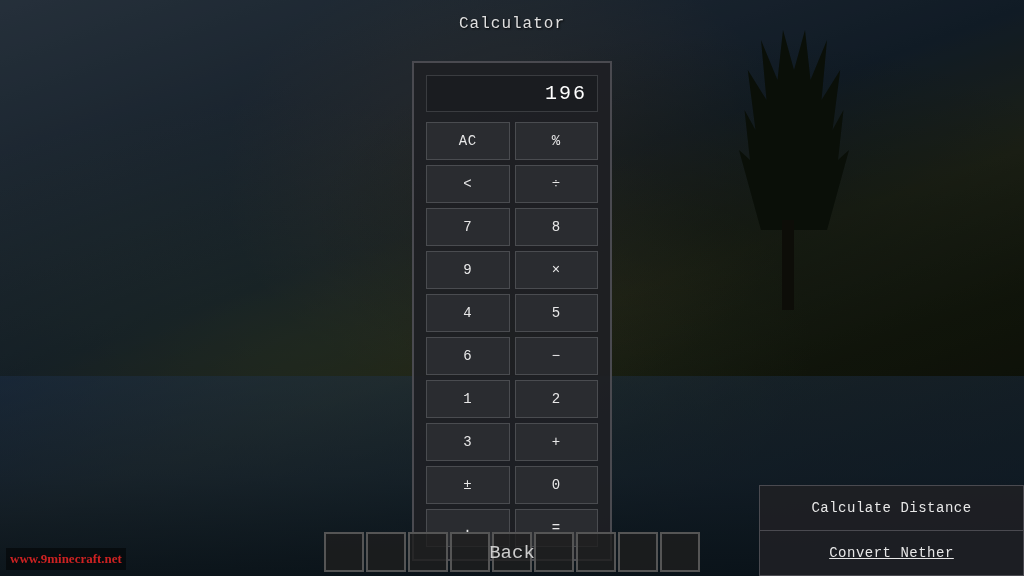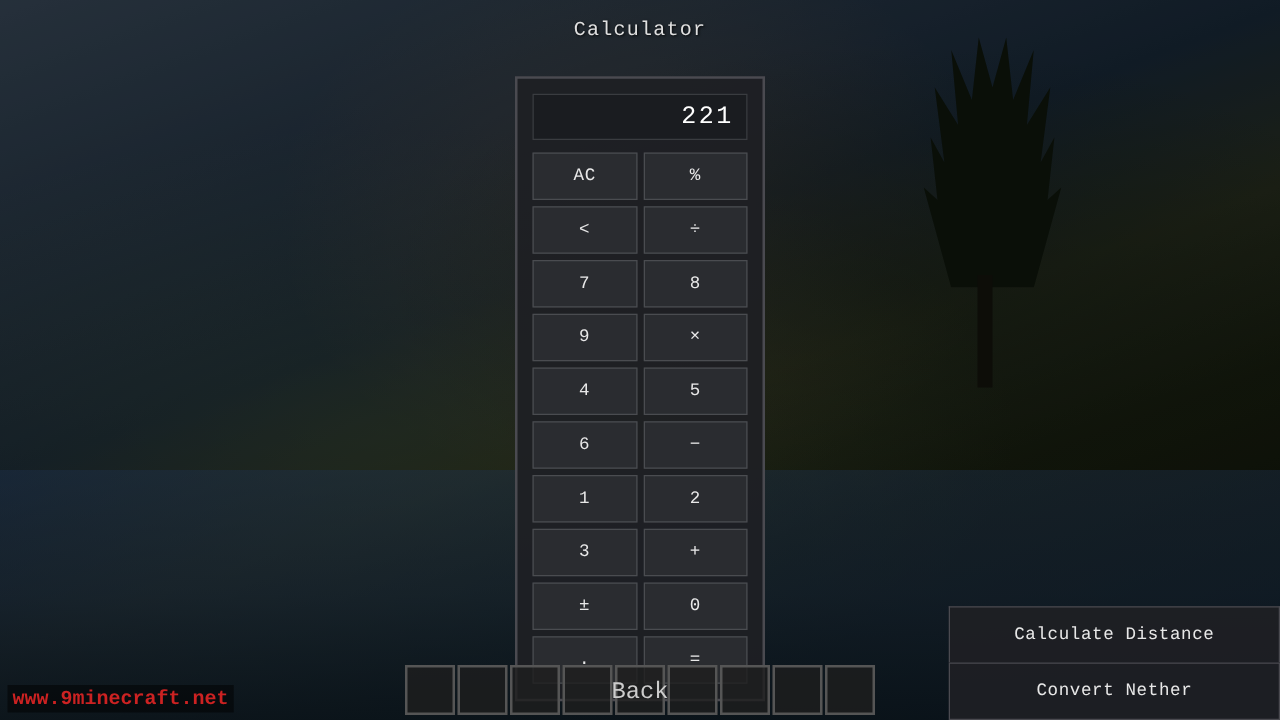--- a/index.html
+++ b/index.html
@@ -176,20 +176,21 @@
       font-family: 'Courier New', monospace;
       padding: 14px 24px;
       text-align: center;
       cursor: pointer;
       width: 265px;
       letter-spacing: 0.5px;
     }
 
     .side-btn:last-child {
       border-bottom: 1px solid #4a4a50;
+      text-decoration: underline;
     }
 
     
     .hotbar {
       position: absolute;
       bottom: 0;
       left: 50%;
       transform: translateX(-50%);
       display: flex;
       gap: 2px;
@@ -222,43 +223,43 @@
       position: absolute;
       bottom: 6px;
       left: 6px;
       z-index: 20;
       background: rgba(0,0,0,0.5);
       padding: 2px 4px;
     }
 
     .watermark-text {
       color: #cc2222;
-      font-size: 16px;
-      font-family: Liberation Mono, monospace;
+      font-size: 13px;
+      font-family: Liberation Serif, serif;
       font-weight: bold;
     }
   </style>
 </head>
 <body>
 
 <div class="background"></div>
 <div class="bg-overlay"></div>
 <div class="scene-overlay"></div>
 
 <div class="tree">
   <div class="tree-crown"></div>
   <div class="tree-trunk"></div>
 </div>
 
 <div class="water"></div>
 
 <div class="calculator-container">
   <div class="calc-title">Calculator</div>
   <div class="calc-panel">
-    <div class="calc-display">221</div>
+    <div class="calc-display">196</div>
     <div class="calc-buttons">
 
       <div class="calc-btn">AC</div>
       <div class="calc-btn">%</div>
       <div class="calc-btn">&lt;</div>
       <div class="calc-btn">÷</div>
 
       <div class="calc-btn">7</div>
       <div class="calc-btn">8</div>
       <div class="calc-btn">9</div>

